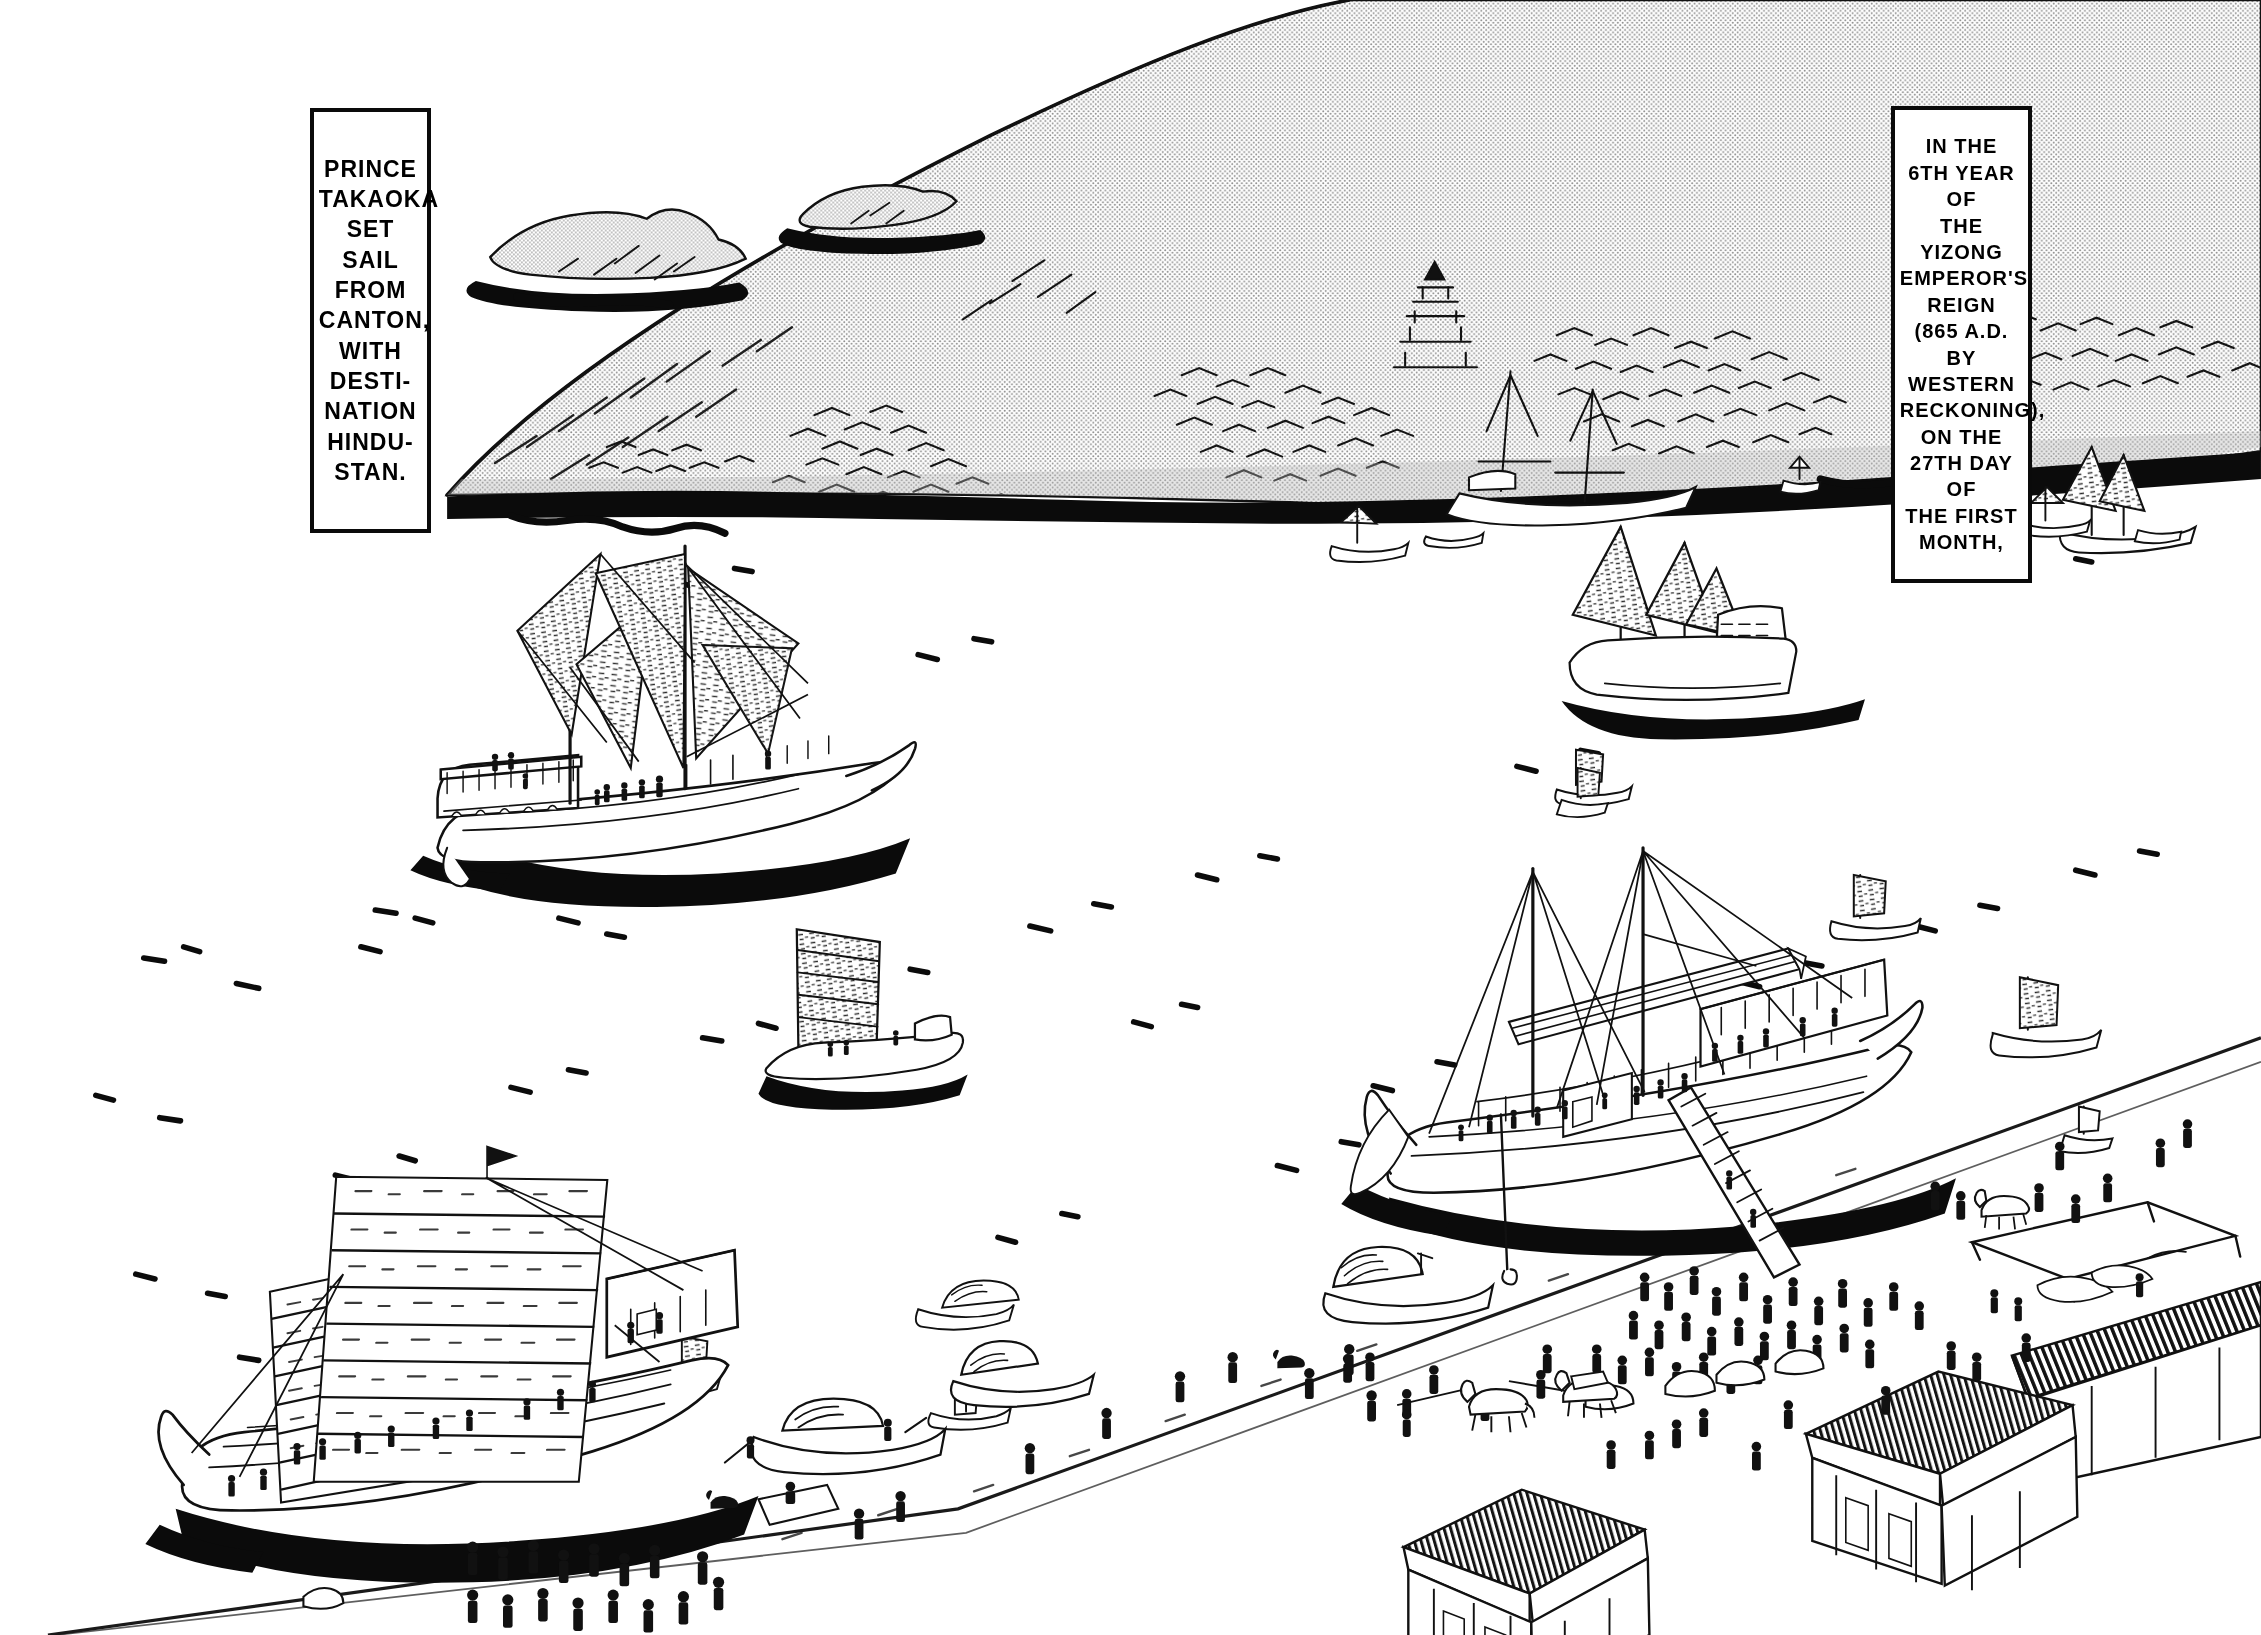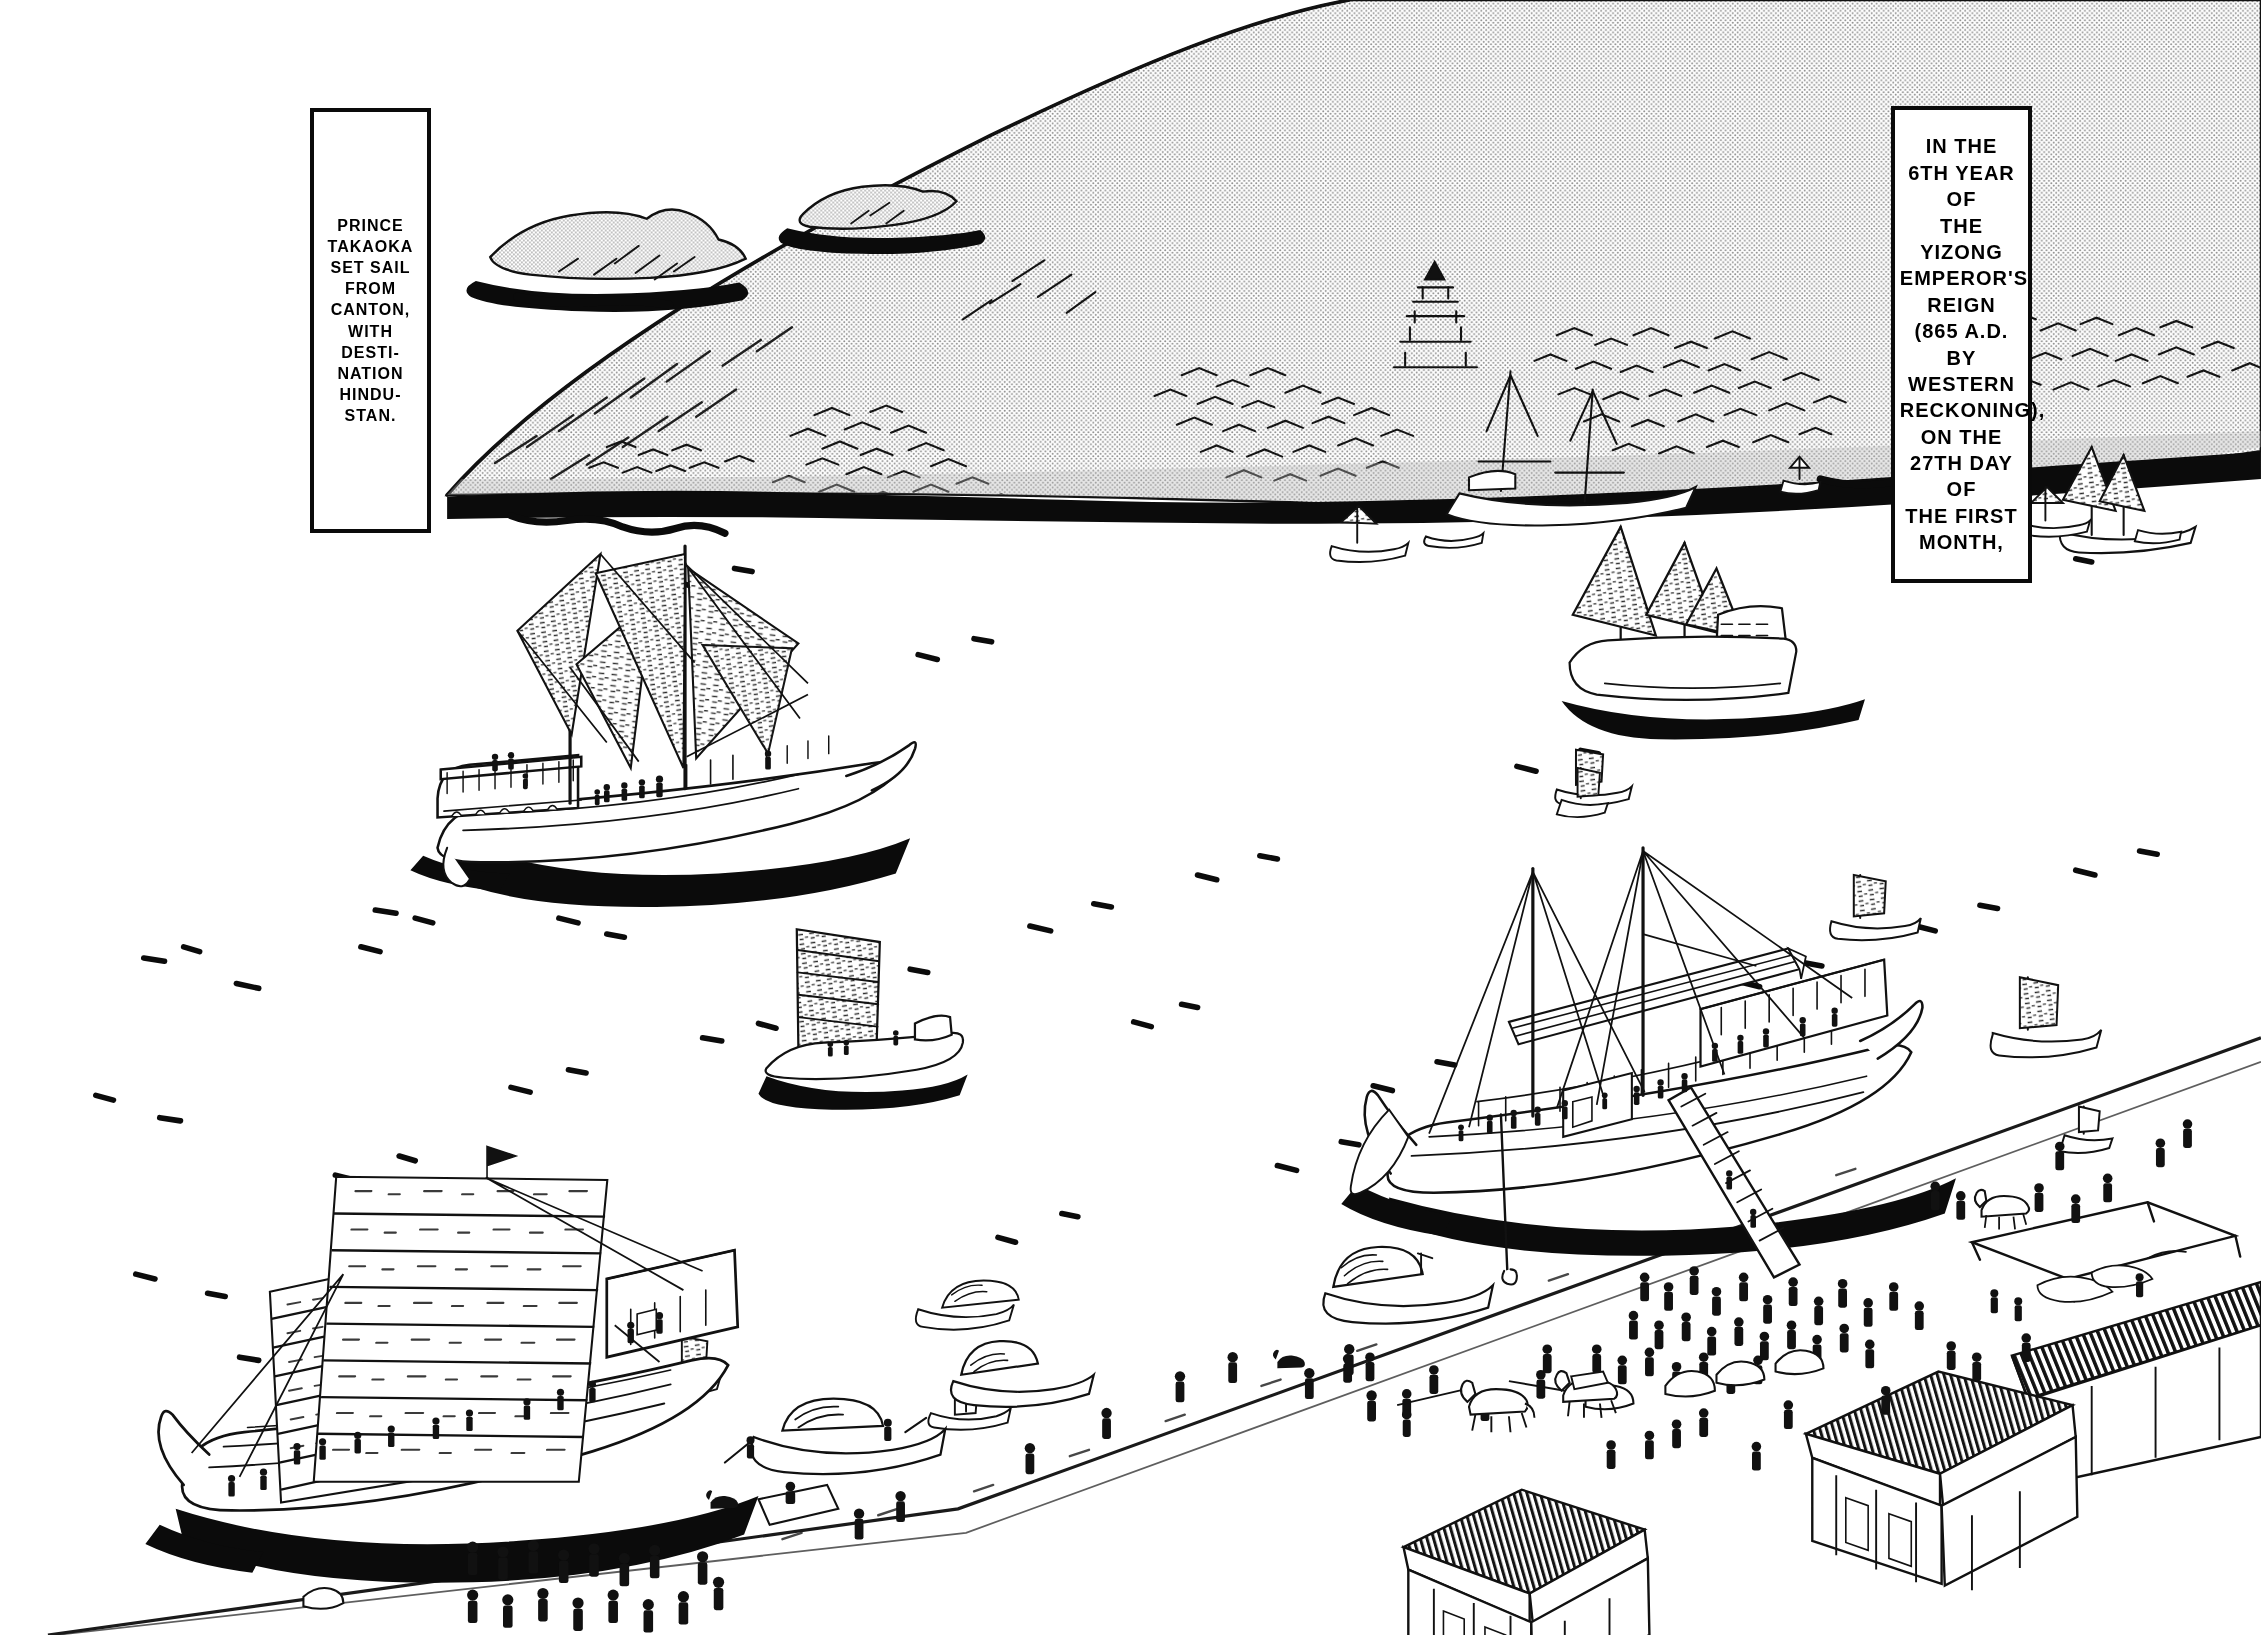--- a/index.html
+++ b/index.html
@@ -41,21 +41,21 @@
     line-height:1.32;
     text-transform:uppercase;
     white-space:pre-line;
     padding:0 4.8px;
     box-sizing:border-box;
   }
 
   #caption-left{
     left:273px;top:108px;width:121px;height:425px;
   }
-  #caption-left .txt{font-size:16px;}
+  #caption-left .txt{font-size:23px;}
 
   #caption-right{
     left:1854px;top:106px;width:141px;height:477px;
   }
   #caption-right .txt{font-size:20px;}
 </style>
 </head>
 <body>
 
 <div id="page">

